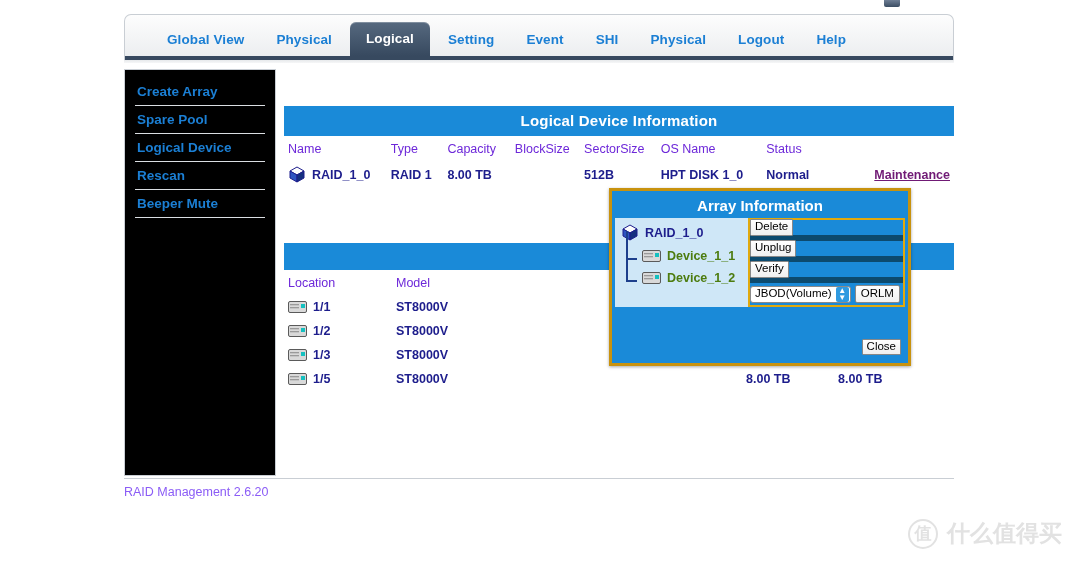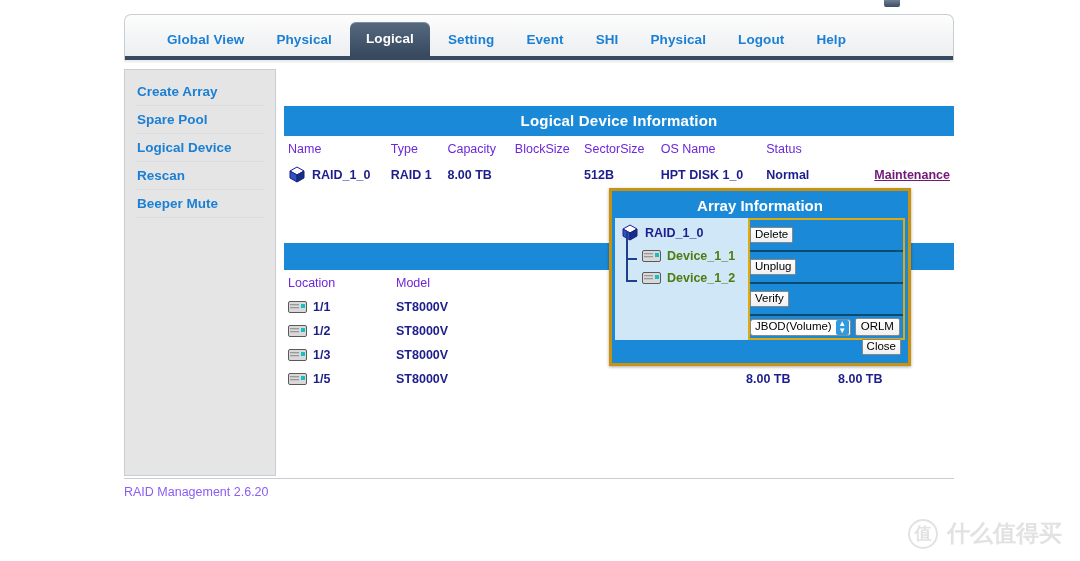--- a/index.html
+++ b/index.html
@@ -57,21 +57,21 @@
   }
   #tabbar-shadow { height:3px; background:linear-gradient(#e7e9eb,#f6f7f8); }
 
   
   #body-row { display:flex; align-items:flex-start; padding-top:6px; }
 
   
   #sidebar {
     width:152px; min-height:407px;
     border:1px solid #c9ced4;
-    background:#e5e5e5;
+    background:#000000;
     padding:8px 10px 0 10px;
     margin-right:8px;
   }
   .side-item {
     font-size:13.5px; font-weight:bold; color:#1b7fd4;
     padding:6px 2px 6px 2px;
     border-bottom:1px solid #dadee2;
     cursor:pointer;
     white-space:nowrap;
   }
@@ -134,21 +134,21 @@
     white-space:nowrap; padding-left:8px; margin-top:8px; position:relative;
   }
   .tree-line-v {
     position:absolute; left:5px; top:-18px; width:2px; height:28px; background:#1d3f8c;
   }
   .tree-line-h {
     position:absolute; left:5px; top:9px; width:11px; height:2px; background:#1d3f8c;
   }
   #action-pane { flex:1; border:2px solid #e0a90e; }
   .act-row {
-    border-bottom:2px solid #0c4a6e; height:32px;
+    border-bottom:6px solid #0c4a6e; height:21px;
     display:flex; align-items:center; padding:0 0 0 0;
   }
   .act-row:last-child { border-bottom:none; }
   .btn {
     font-family:"Liberation Sans", sans-serif;
     font-size:11.5px; color:#000000;
     background:linear-gradient(#ffffff,#f0f0f0);
     border:1px solid #888888; border-radius:2px;
     padding:1px 5px 2px 5px; cursor:pointer; line-height:1.15;
     white-space:nowrap;

